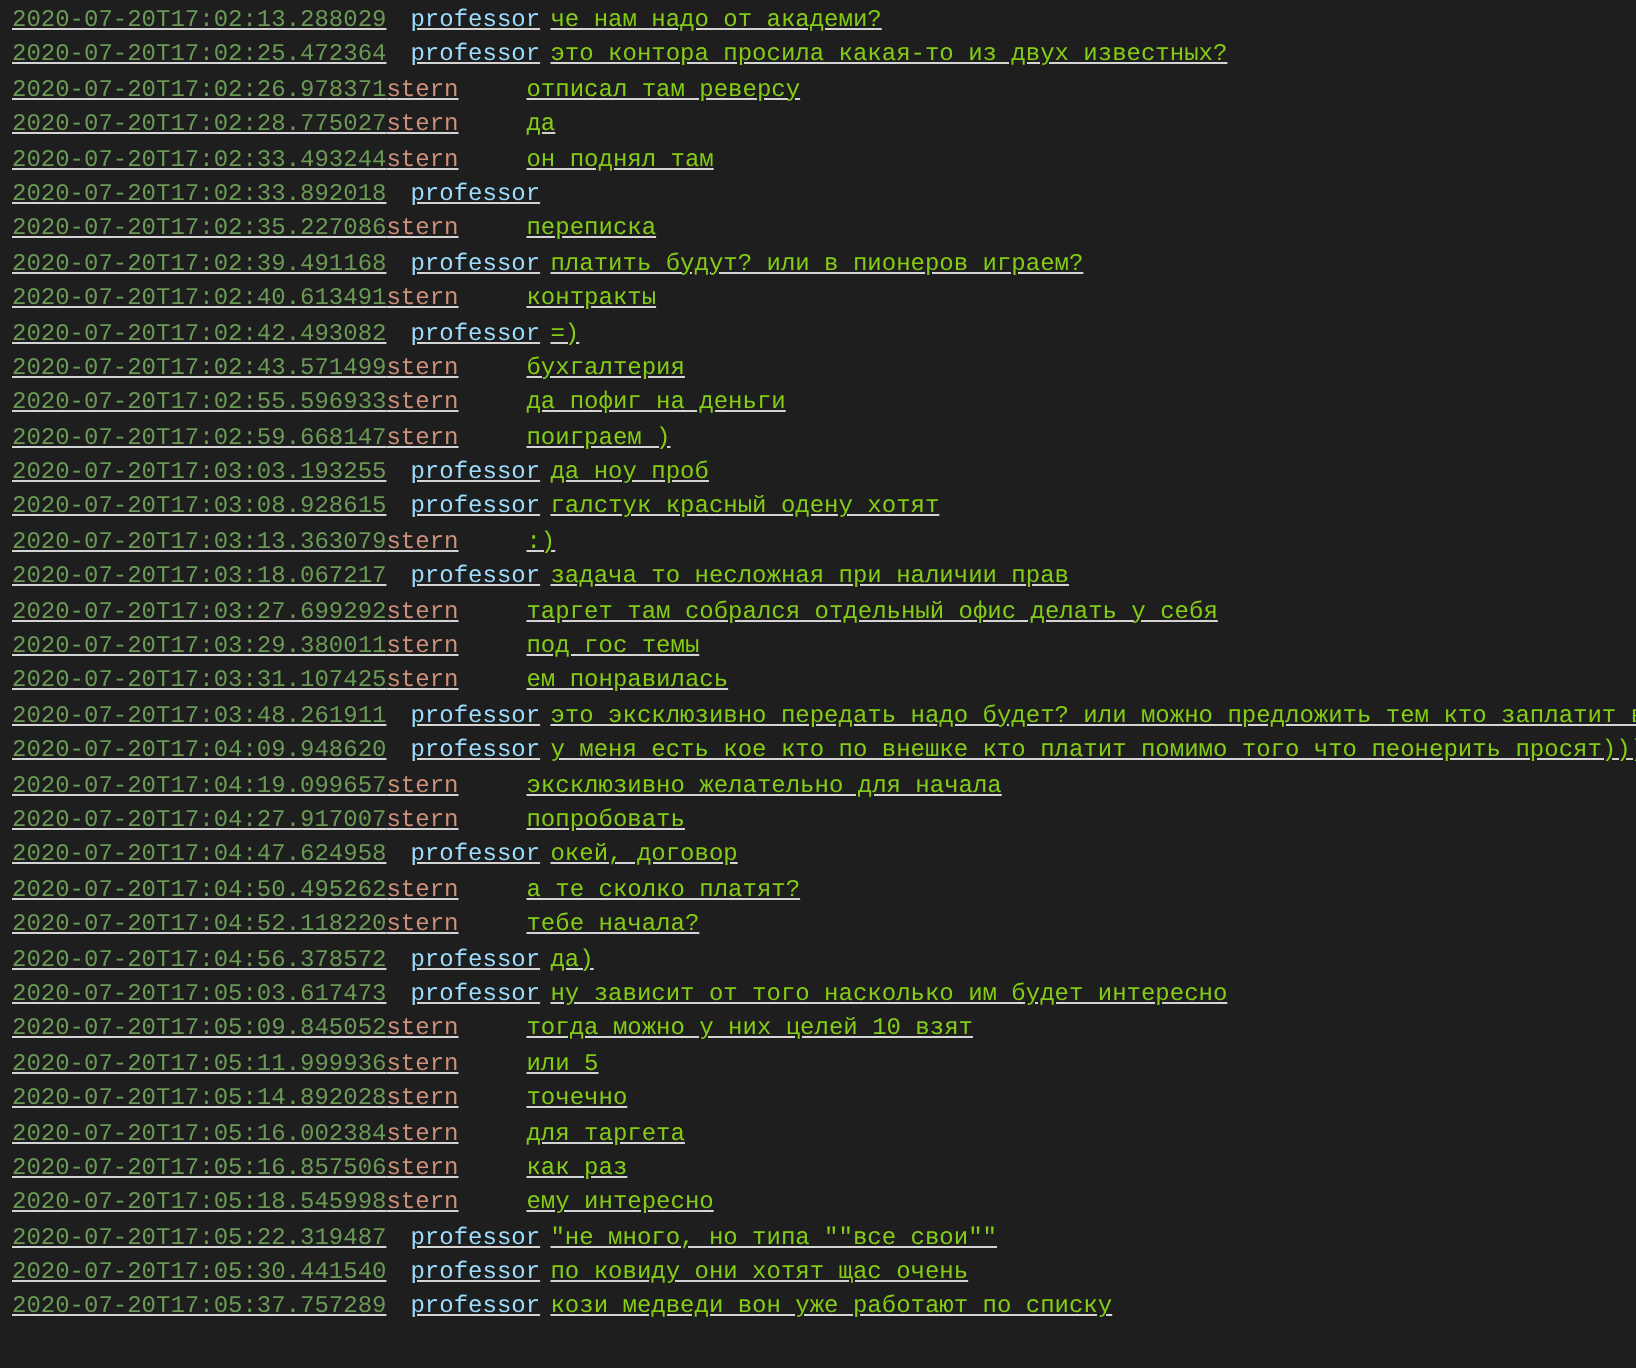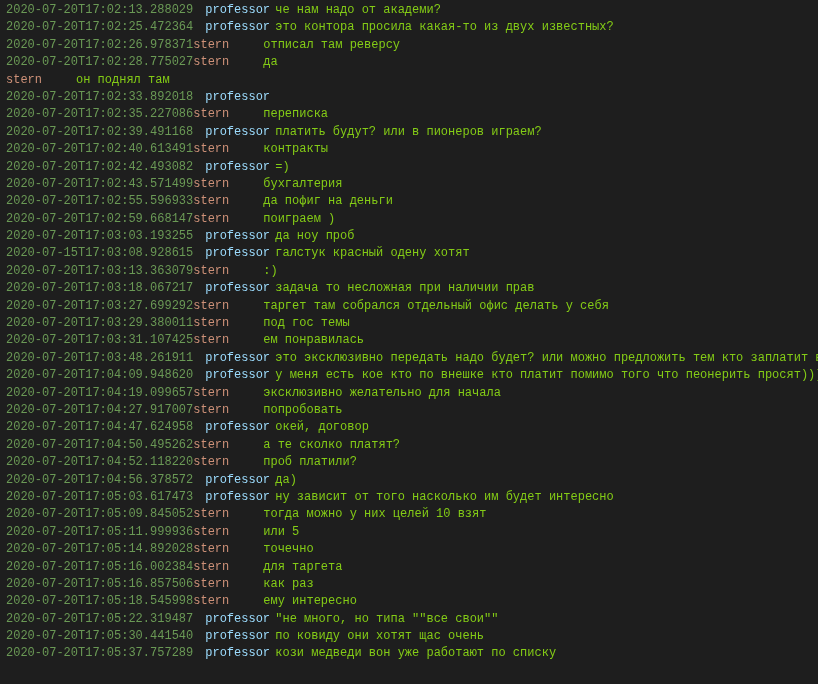--- a/index.html
+++ b/index.html
@@ -16,20 +16,21 @@
       overflow-x: auto;
     }
     .chat-container {
       padding: 2px 4px;
       white-space: nowrap;
     }
     .chat-line {
       display: flex;
       align-items: center;
       padding: 0 2px;
+      text-decoration: underline;
     }
     .timestamp {
       color: #6a9955;
       min-width: 175px;
       flex-shrink: 0;
     }
     .username {
       min-width: 70px;
       flex-shrink: 0;
       font-weight: normal;
@@ -64,20 +65,21 @@
       <span class="timestamp">2020-07-20T17:02:26.978371</span>
       <span class="username stern">stern</span>
       <span class="message">   отписал там реверсу</span>
     </div>
     <div class="chat-line">
       <span class="timestamp">2020-07-20T17:02:28.775027</span>
       <span class="username stern">stern</span>
       <span class="message">   да</span>
     </div>
     <div class="chat-line">
+      <span class="timestamp">2020-07-20T17:02:33.493244</span>
       <span class="username stern">stern</span>
       <span class="message">   он поднял там</span>
     </div>
     <div class="chat-line">
       <span class="timestamp">2020-07-20T17:02:33.892018</span>
       <span class="username professor">professor</span>
     </div>
     <div class="chat-line">
       <span class="timestamp">2020-07-20T17:02:35.227086</span>
       <span class="username stern">stern</span>
@@ -112,21 +114,21 @@
       <span class="timestamp">2020-07-20T17:02:59.668147</span>
       <span class="username stern">stern</span>
       <span class="message">   поиграем )</span>
     </div>
     <div class="chat-line">
       <span class="timestamp">2020-07-20T17:03:03.193255</span>
       <span class="username professor">professor</span>
       <span class="message">   да ноу проб</span>
     </div>
     <div class="chat-line">
-      <span class="timestamp">2020-07-15T17:03:08.928615</span>
+      <span class="timestamp">2020-07-20T17:03:08.928615</span>
       <span class="username professor">professor</span>
       <span class="message">   галстук красный одену хотят</span>
     </div>
     <div class="chat-line">
       <span class="timestamp">2020-07-20T17:03:13.363079</span>
       <span class="username stern">stern</span>
       <span class="message">   :)</span>
     </div>
     <div class="chat-line">
       <span class="timestamp">2020-07-20T17:03:18.067217</span>
@@ -174,21 +176,21 @@
       <span class="message">   окей, договор</span>
     </div>
     <div class="chat-line">
       <span class="timestamp">2020-07-20T17:04:50.495262</span>
       <span class="username stern">stern</span>
       <span class="message">   а те сколко платят?</span>
     </div>
     <div class="chat-line">
       <span class="timestamp">2020-07-20T17:04:52.118220</span>
       <span class="username stern">stern</span>
-      <span class="message">   проб платили?</span>
+      <span class="message">   тебе начала?</span>
     </div>
     <div class="chat-line">
       <span class="timestamp">2020-07-20T17:04:56.378572</span>
       <span class="username professor">professor</span>
       <span class="message">   да)</span>
     </div>
     <div class="chat-line">
       <span class="timestamp">2020-07-20T17:05:03.617473</span>
       <span class="username professor">professor</span>
       <span class="message">   ну зависит от того насколько им будет интересно</span>

